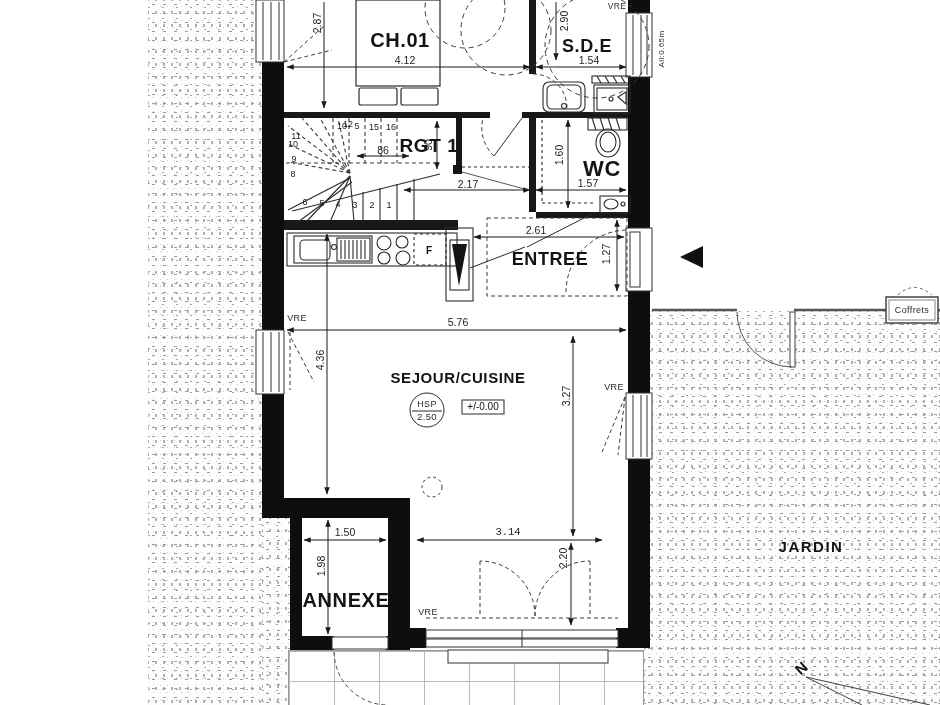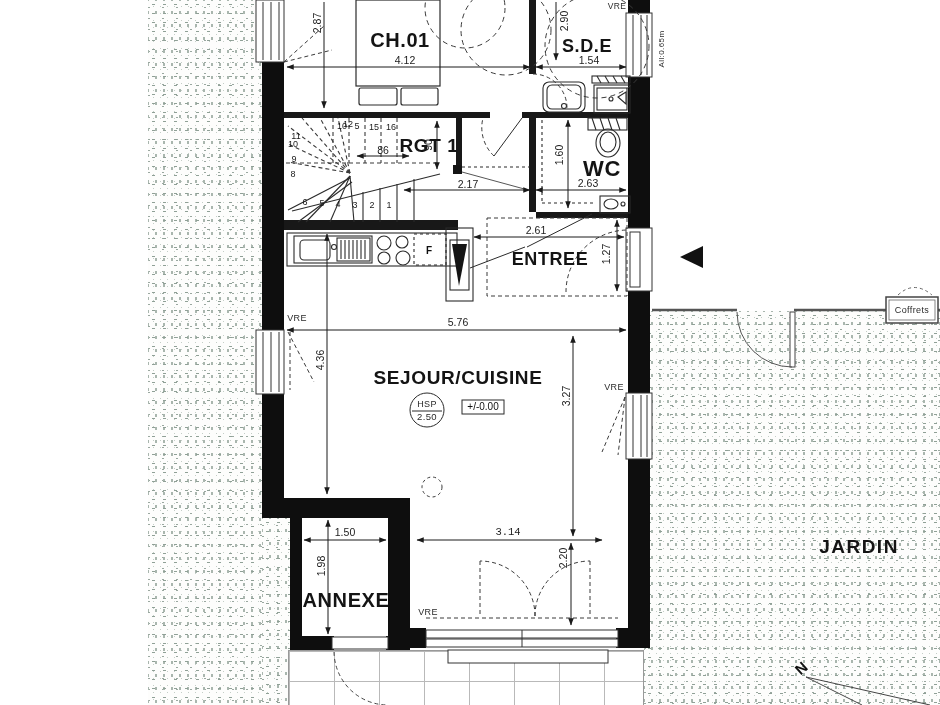--- a/index.html
+++ b/index.html
@@ -271,32 +271,32 @@
       <line x1="806" y1="677" x2="930" y2="705"></line>
     </g>
   </svg>
 
   <div>
     <div class="lbl room" style="left:400px;top:40px;font-size:20px;">CH.01</div>
     <div class="lbl room" style="left:587px;top:46px;font-size:18px;">S.D.E</div>
     <div class="lbl room" style="left:429px;top:145px;font-size:19px;">RGT 1</div>
     <div class="lbl room" style="left:602px;top:169px;font-size:22px;">WC</div>
     <div class="lbl room" style="left:550px;top:259px;font-size:18px;">ENTREE</div>
-    <div class="lbl room" style="left:458px;top:377px;font-size:19px;">SEJOUR/CUISINE</div>
+    <div class="lbl room" style="left:458px;top:377px;font-size:15px;">SEJOUR/CUISINE</div>
     <div class="lbl room" style="left:346px;top:600px;font-size:20px;">ANNEXE</div>
-    <div class="lbl room" style="left:811px;top:546px;font-size:19px;letter-spacing:1.5px;margin-left:48px;">JARDIN</div>
+    <div class="lbl room" style="left:811px;top:546px;font-size:15px;letter-spacing:1.5px;">JARDIN</div>
 
     <div class="lbl dim" style="left:405px;top:60px;">4.12</div>
     <div class="lbl dim" style="left:589px;top:60px;">1.54</div>
     <div class="lbl dim rot" style="left:317px;top:23px;">2.87</div>
     <div class="lbl dim rot" style="left:564px;top:21px;">2.90</div>
     <div class="lbl dim" style="left:383px;top:150px;">86</div>
     <div class="lbl dim rot" style="left:428px;top:145px;">90</div>
     <div class="lbl dim" style="left:468px;top:184px;">2.17</div>
-    <div class="lbl dim" style="left:588px;top:183px;">2.63</div>
+    <div class="lbl dim" style="left:588px;top:183px;">1.57</div>
     <div class="lbl dim rot" style="left:559px;top:155px;">1.60</div>
     <div class="lbl dim" style="left:536px;top:230px;">2.61</div>
     <div class="lbl dim rot" style="left:606px;top:254px;">1.27</div>
     <div class="lbl dim" style="left:458px;top:322px;">5.76</div>
     <div class="lbl dim rot" style="left:320px;top:360px;">4.36</div>
     <div class="lbl dim rot" style="left:566px;top:396px;">3.27</div>
     <div class="lbl dim" style="left:508px;top:532px;font-family:Liberation Mono, monospace;">3.14</div>
     <div class="lbl dim rot" style="left:563px;top:558px;">2.20</div>
     <div class="lbl dim" style="left:345px;top:532px;">1.50</div>
     <div class="lbl dim rot" style="left:321px;top:566px;">1.98</div>

